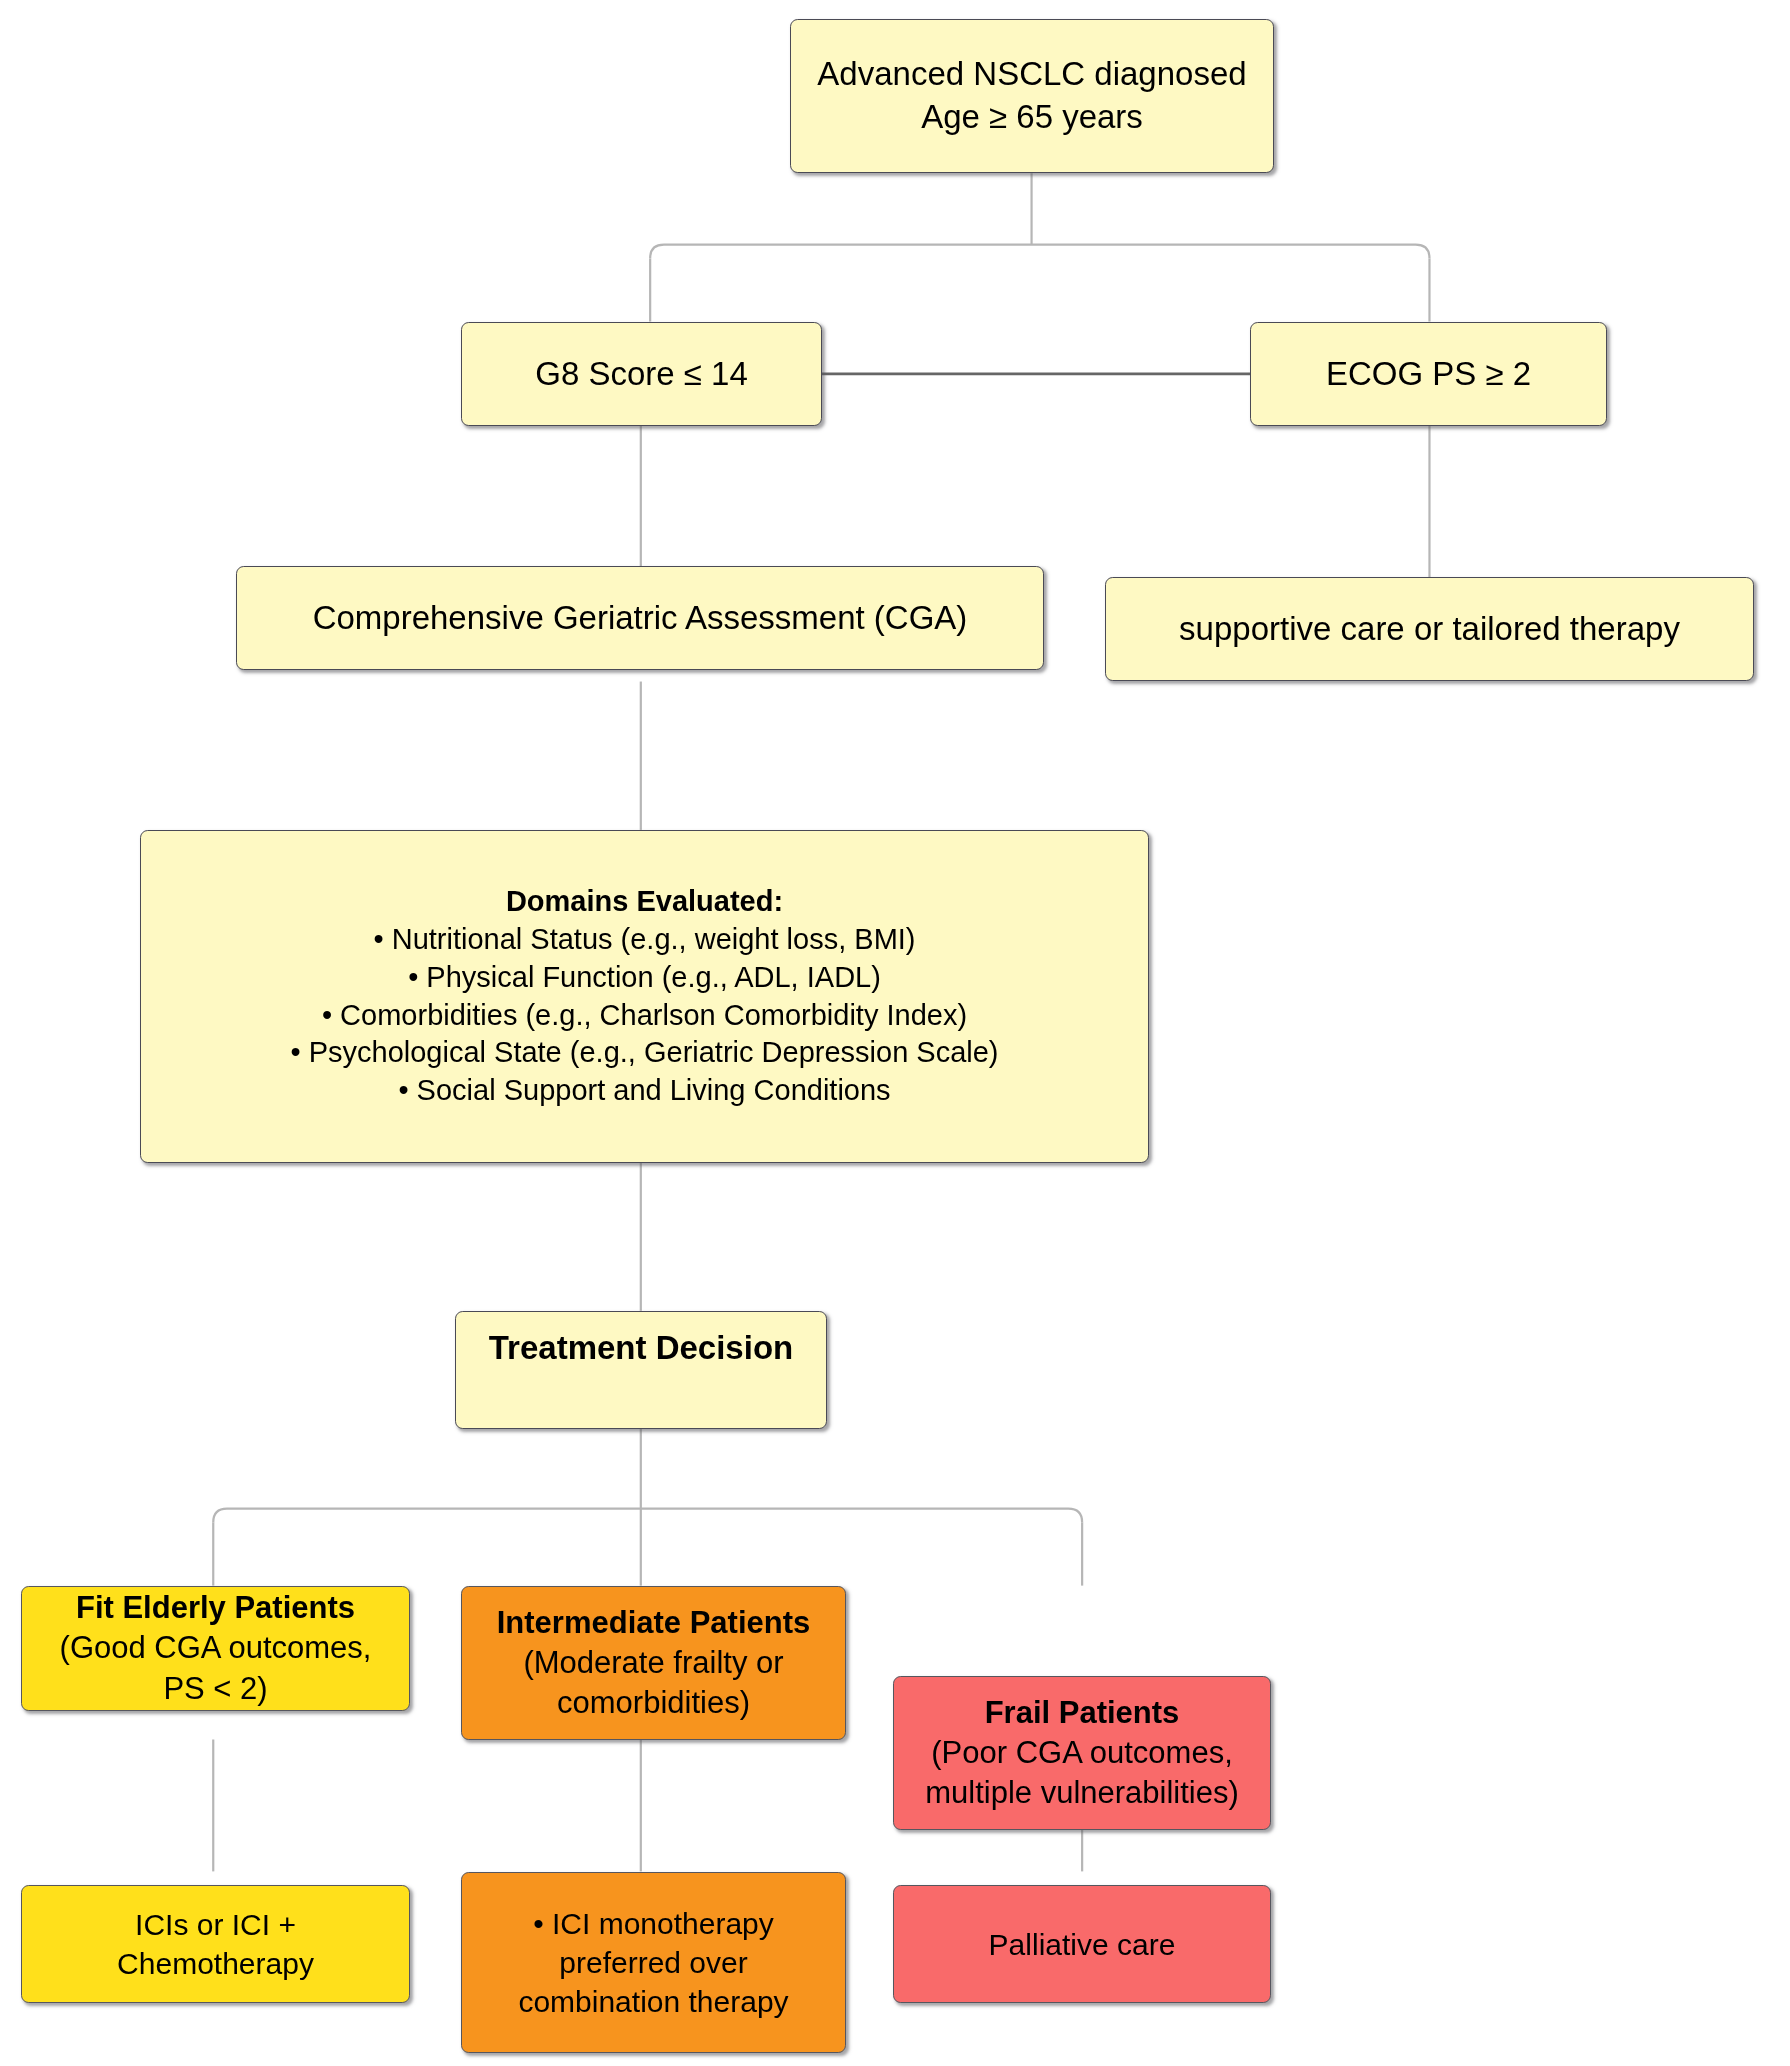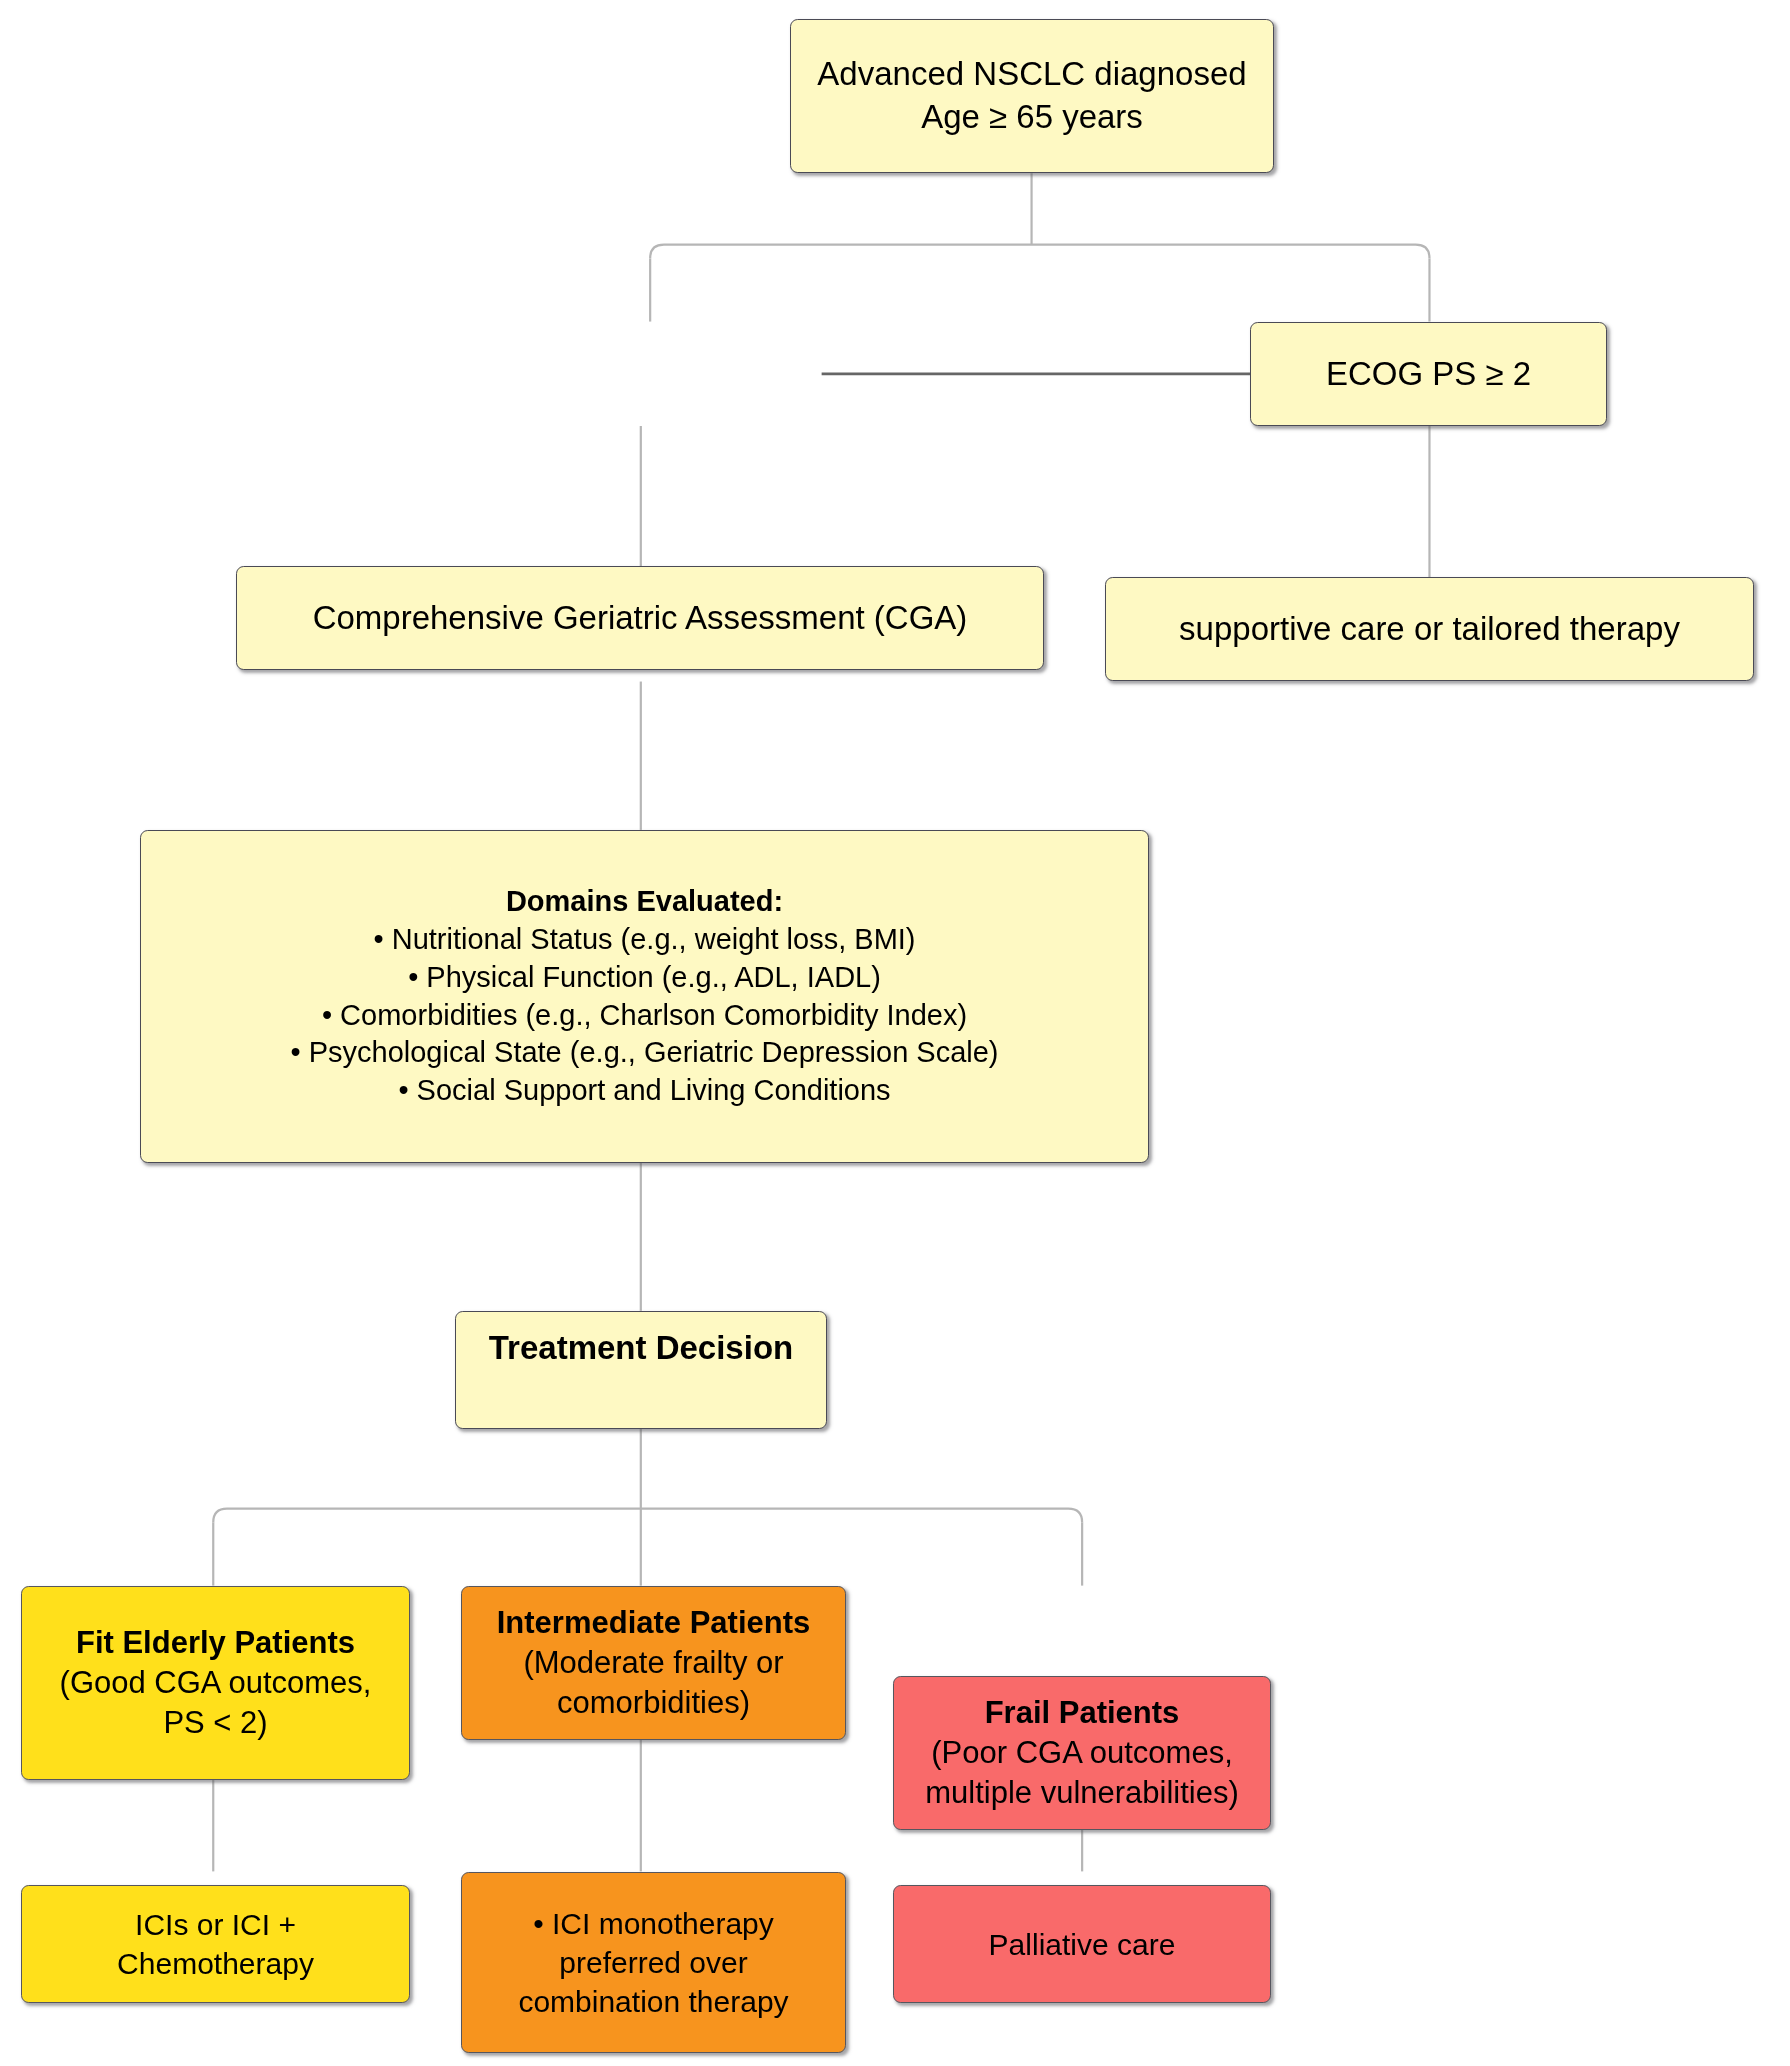--- a/index.html
+++ b/index.html
@@ -100,20 +100,23 @@
       <path d="M 1166 3165 L 1166 3405"></path>
       <path d="M 1969 3165 L 1969 3405"></path>
     </g>
   </svg>
 
   <div class="node plain f-lg" style="left:790px; top:19px; width:484px; height:154px;">
     <span class="line">Advanced NSCLC diagnosed</span>
     <span class="line">Age ≥ 65 years</span>
   </div>
 
+  <div class="node plain f-lg" style="left:461px; top:322px; width:361px; height:104px;">
+    <span class="line">G8 Score ≤ 14</span>
+  </div>
 
   <div class="node plain f-lg" style="left:1250px; top:322px; width:357px; height:104px;">
     <span class="line">ECOG PS ≥ 2</span>
   </div>
 
   <div class="node plain f-lg" style="left:236px; top:566px; width:808px; height:104px;">
     <span class="line">Comprehensive Geriatric Assessment (CGA)</span>
   </div>
 
   <div class="node plain f-lg" style="left:1105px; top:577px; width:649px; height:104px;">
@@ -126,21 +129,21 @@
     <span class="line">• Physical Function (e.g., ADL, IADL)</span>
     <span class="line">• Comorbidities (e.g., Charlson Comorbidity Index)</span>
     <span class="line">• Psychological State (e.g., Geriatric Depression Scale)</span>
     <span class="line">• Social Support and Living Conditions</span>
   </div>
 
   <div class="node plain f-lg" style="left:455px; top:1311px; width:372px; height:118px; justify-content:flex-start; padding-top:15.4px;">
     <span class="line bold">Treatment Decision</span>
   </div>
 
-  <div class="node yellow f-md" style="left:21px; top:1586px; width:389px; height:194px;">
+  <div class="node yellow f-md" style="left:21px; top:1586px; width:389px; height:125px;">
     <span class="line bold">Fit Elderly Patients</span>
     <span class="line">(Good CGA outcomes,</span>
     <span class="line">PS &lt; 2)</span>
   </div>
 
   <div class="node orange f-md" style="left:461px; top:1586px; width:385px; height:154px;">
     <span class="line bold">Intermediate Patients</span>
     <span class="line">(Moderate frailty or</span>
     <span class="line">comorbidities)</span>
   </div>

